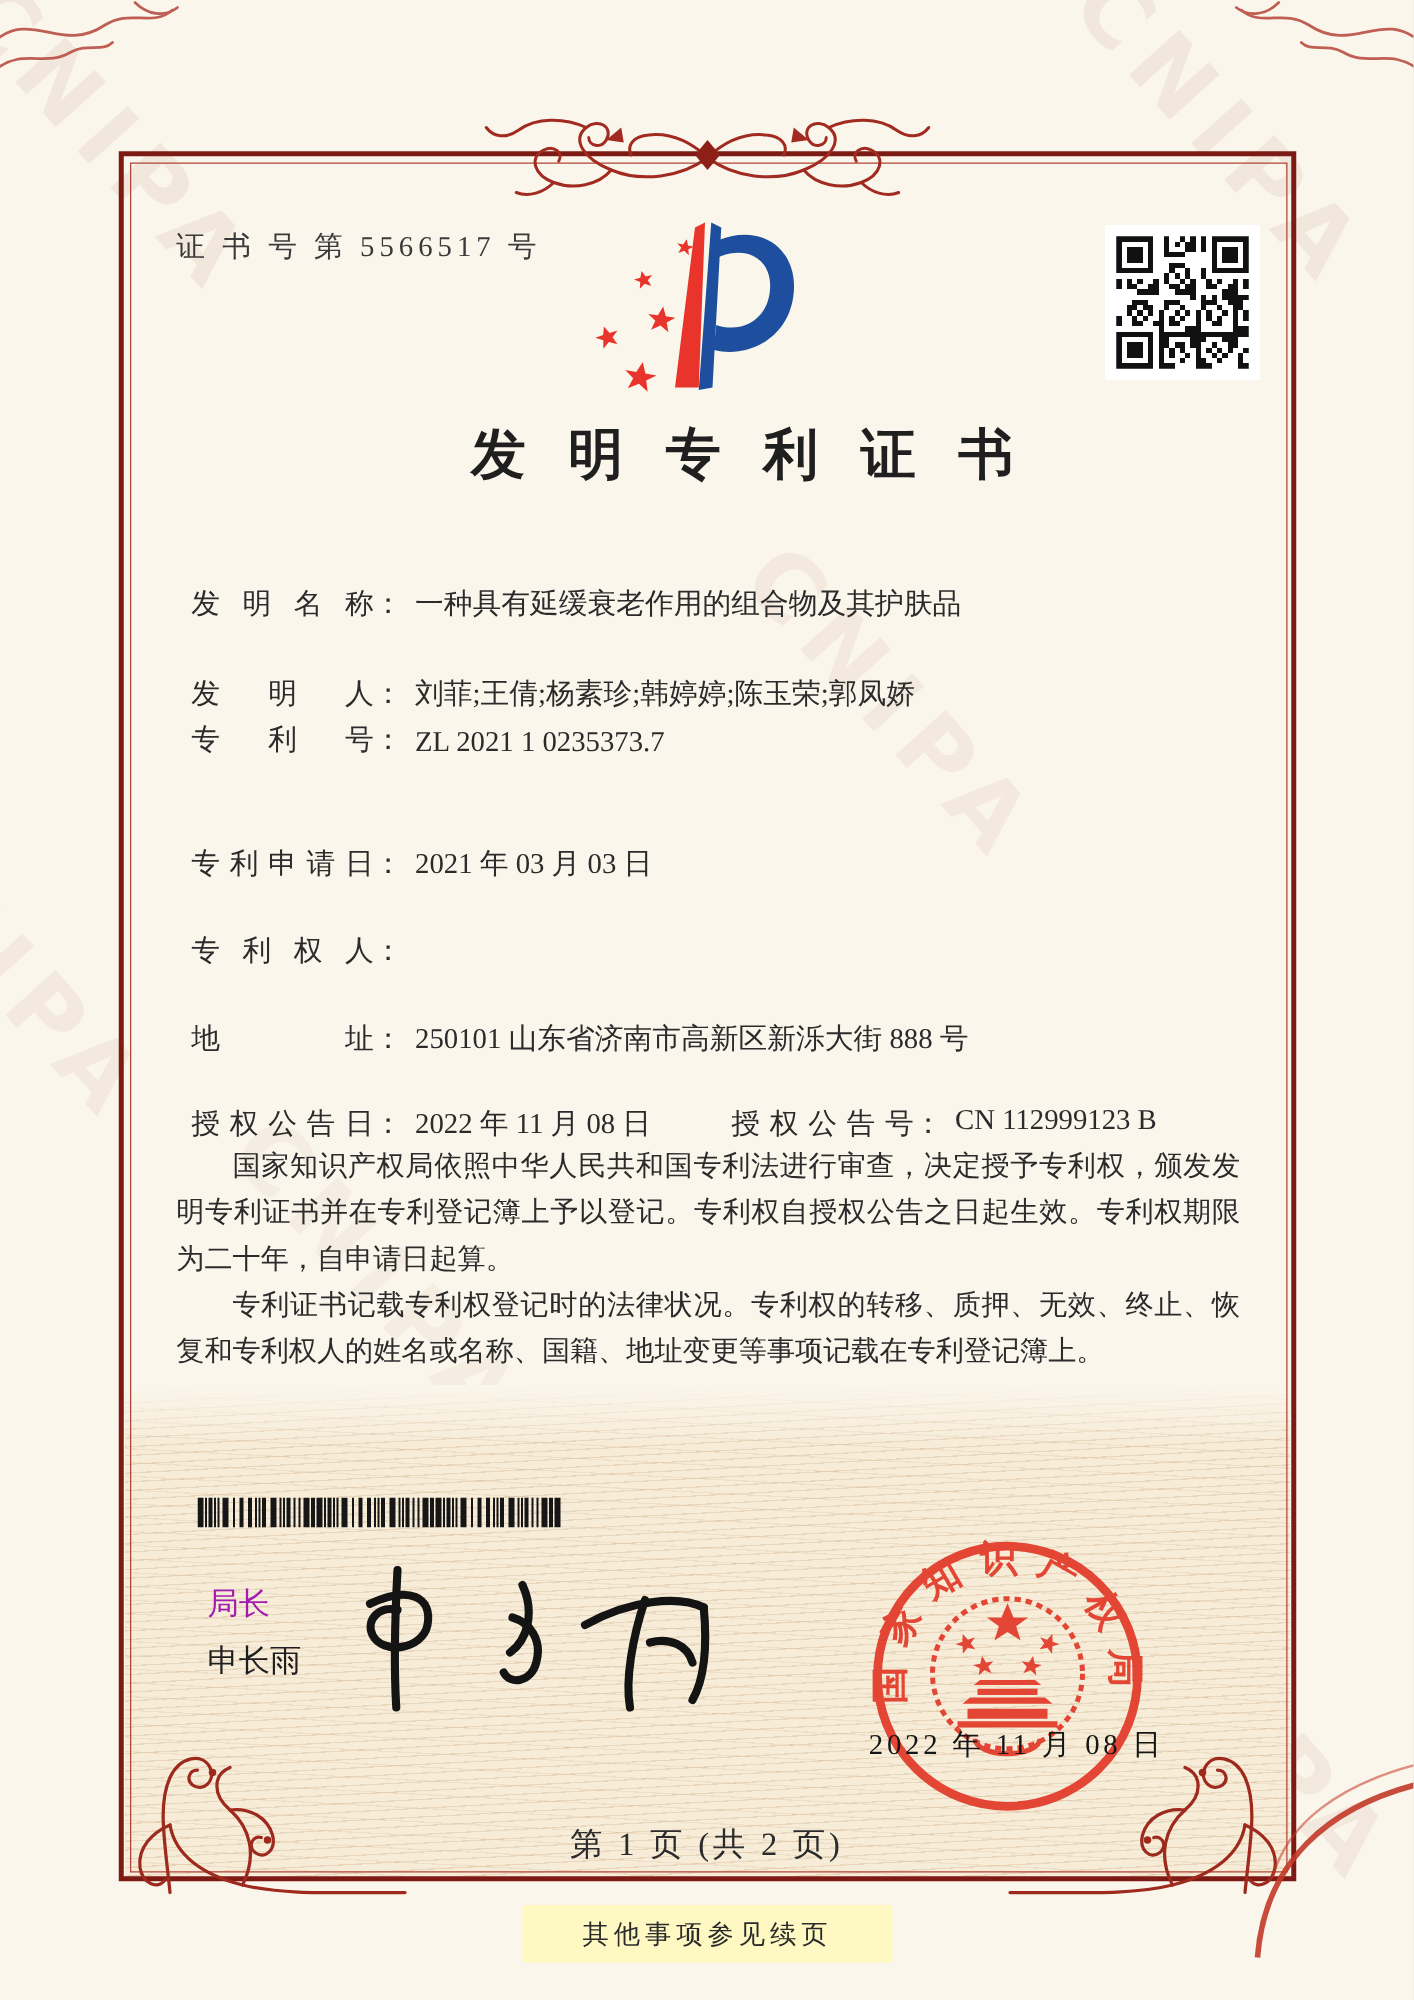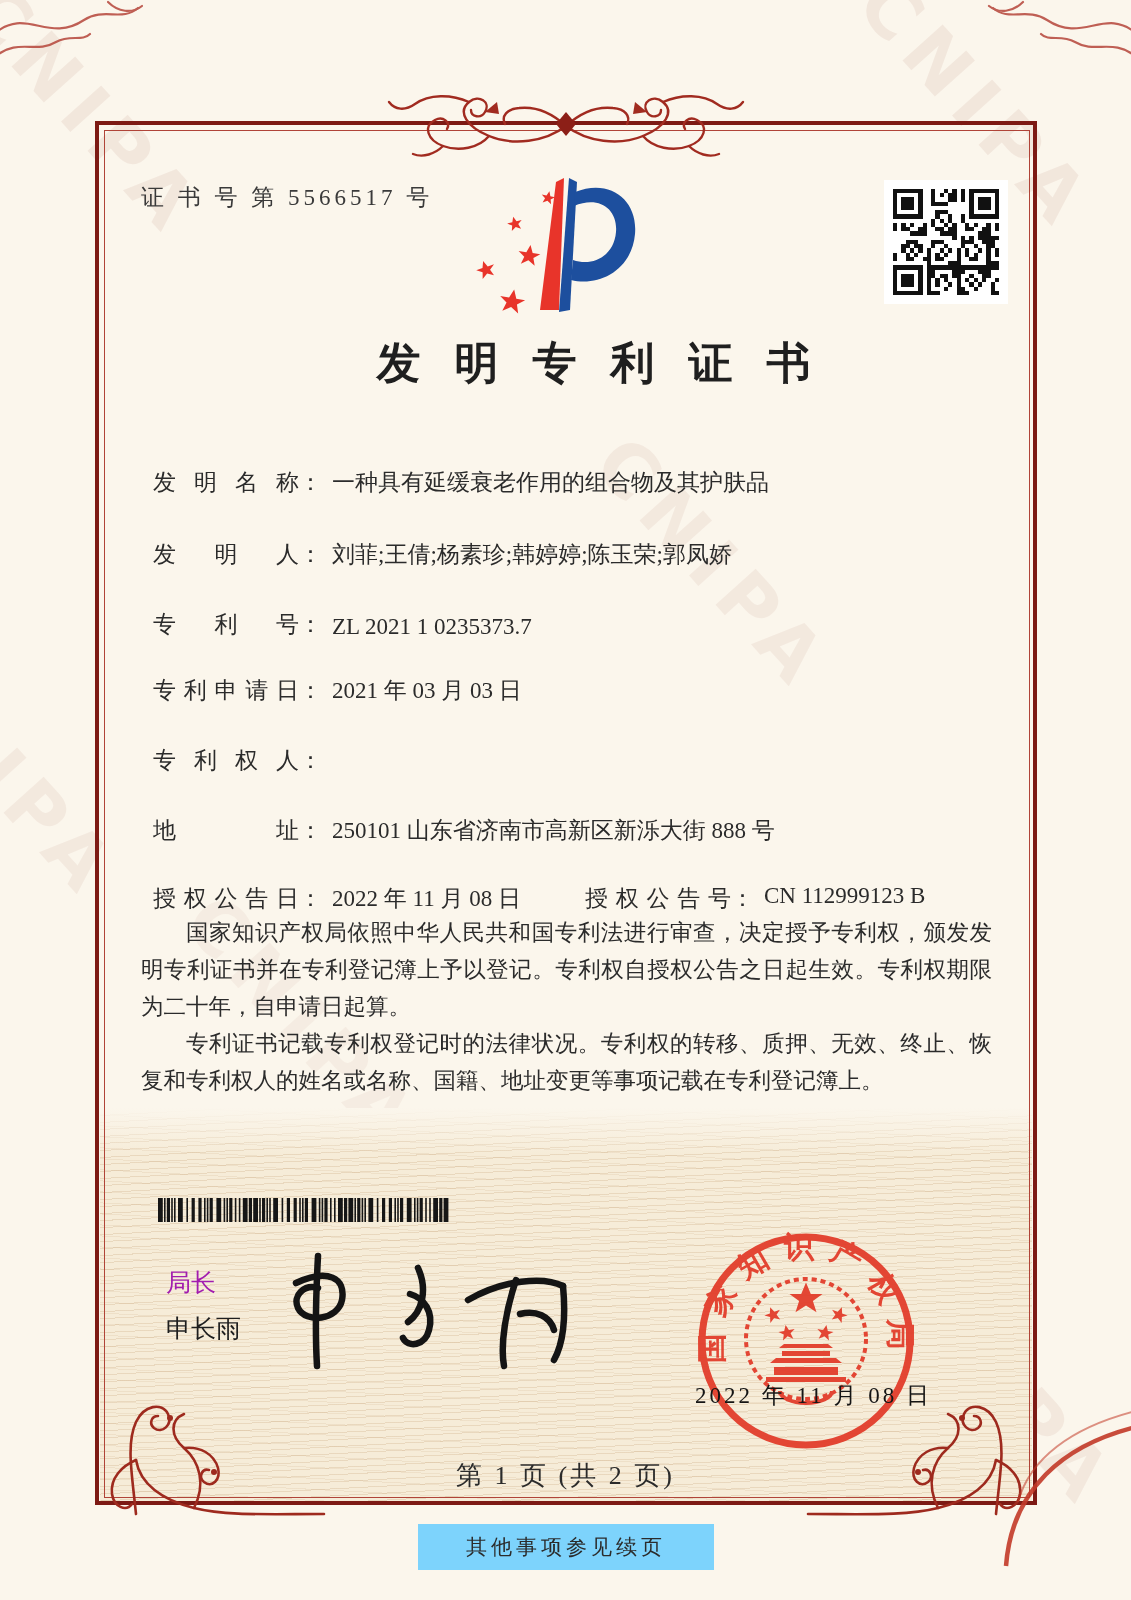--- a/index.html
+++ b/index.html
@@ -28,38 +28,38 @@
   .logo{position:absolute;left:460px;top:160px;z-index:3;}
   .qr{position:absolute;left:884px;top:180px;width:124px;height:124px;background:#fff;z-index:3;
       display:flex;align-items:center;justify-content:center;}
   .title{position:absolute;left:0;width:100%;top:334px;text-align:center;font-size:44px;font-weight:600;
       letter-spacing:34px;text-indent:34px;z-index:3;color:#1f1f1f;padding-left:28px;}
   
   .row{position:absolute;left:153px;width:870px;z-index:3;font-size:23px;display:flex;align-items:flex-end;}
   .row .lab{flex:none;display:inline-block;width:146px;text-align:justify;text-align-last:justify;}
   .row .val{margin-left:10px;white-space:nowrap;}
   .pair2{position:absolute;left:432px;top:0;display:flex;}
-  .r0{top:467px}.r1{top:539px}.r2{top:609px}.r3{top:675px}.r4{top:745px}.r5{top:815px}.r6{top:883px}
+  .r0{top:467px}.r1{top:539px}.r2{top:576px}.r3{top:675px}.r4{top:745px}.r5{top:815px}.r6{top:883px}
   
   .paras{position:absolute;left:141px;width:851px;top:914px;z-index:3;font-size:22.5px;line-height:37px;
       text-align:justify;}
   .paras p{margin:0;text-indent:2em;}
   
   .barcode{position:absolute;left:158px;top:1198px;width:292px;height:24px;z-index:3;}
   .signer-title{position:absolute;left:166px;top:1266px;font-family:"Liberation Sans",sans-serif;
       font-size:25px;color:#a21caf;z-index:3;}
   .signer-name{position:absolute;left:166px;top:1312px;font-family:"Liberation Sans",sans-serif;
       font-size:25px;color:#1e1e1e;z-index:3;}
   .sig{position:absolute;left:258px;top:1238px;z-index:3;}
   .seal{position:absolute;left:686px;top:1221px;z-index:4;opacity:.93;}
   .seal-date{position:absolute;left:695px;top:1380px;font-size:23px;letter-spacing:3px;color:#151515;
       z-index:5;white-space:nowrap;}
   .page-no{position:absolute;left:0;width:100%;top:1458px;text-align:center;font-size:26px;
       letter-spacing:3px;z-index:3;}
-  .note{position:absolute;left:418px;top:1524px;width:296px;height:46px;background:#7dd3fc;z-index:3;
+  .note{position:absolute;left:418px;top:1524px;width:296px;height:46px;background:#fef9c3;z-index:3;
       display:flex;align-items:center;justify-content:center;font-size:21px;letter-spacing:4px;font-family:Liberation Serif, serif;}
 </style>
 </head>
 <body>
 
 <div class="page">
 
   <div class="wm" style="left:14px;top:-34px;">CNIPA</div>
   <div class="wm" style="left:905px;top:-40px;">CNIPA</div>
   <div class="wm" style="left:642px;top:420px;opacity:.14;">CNIPA</div>

